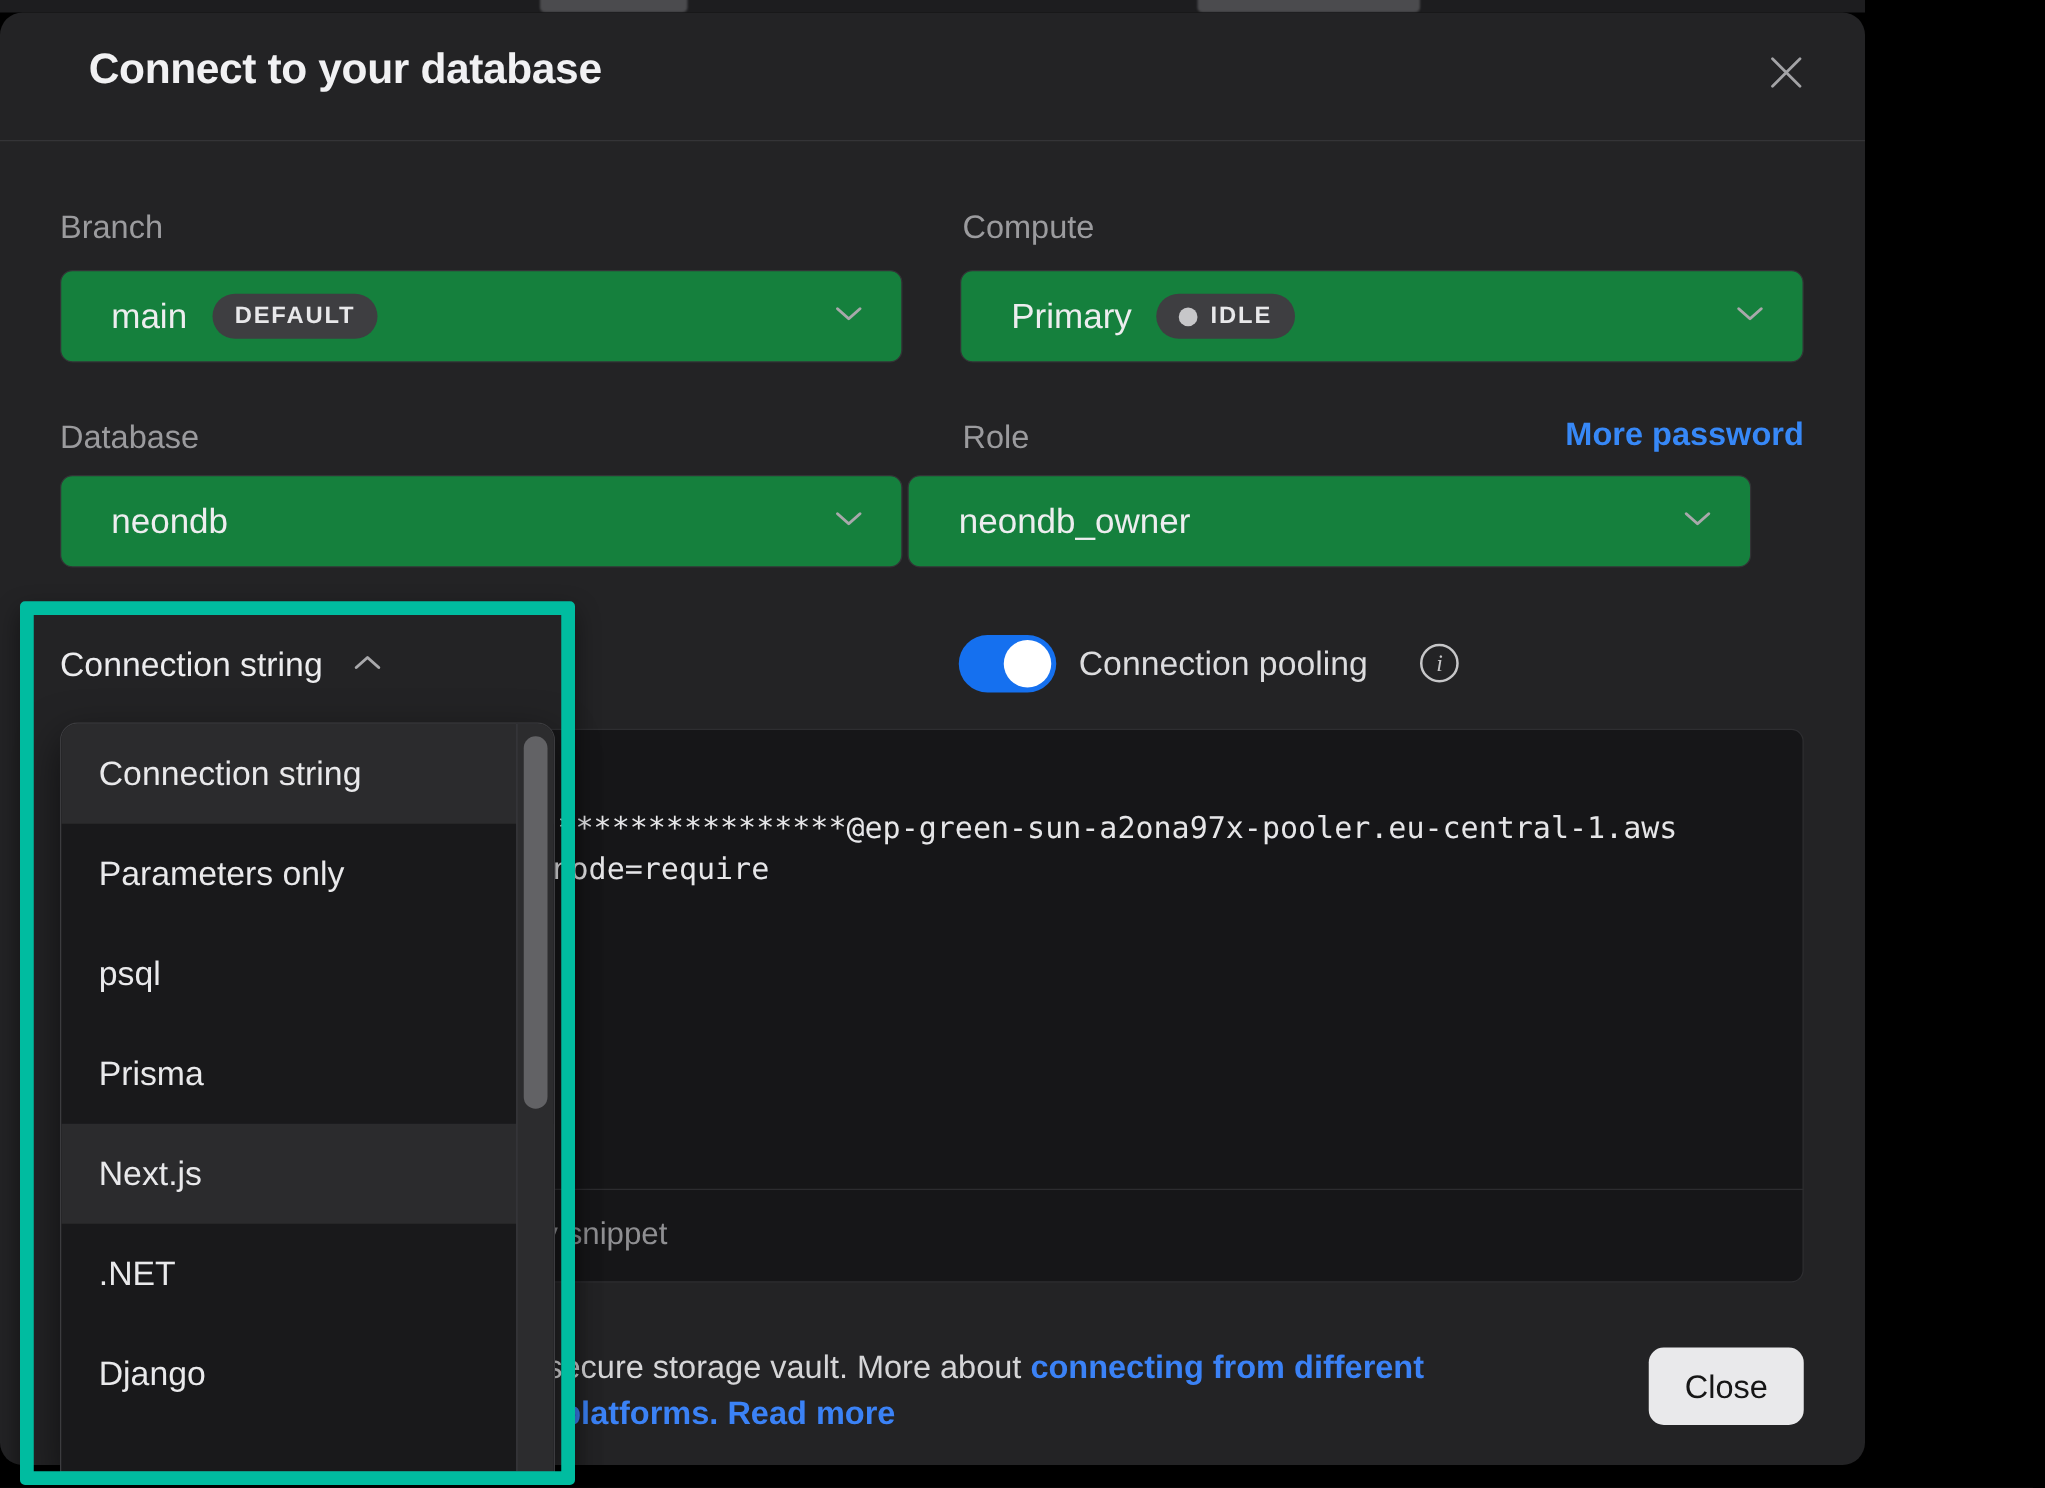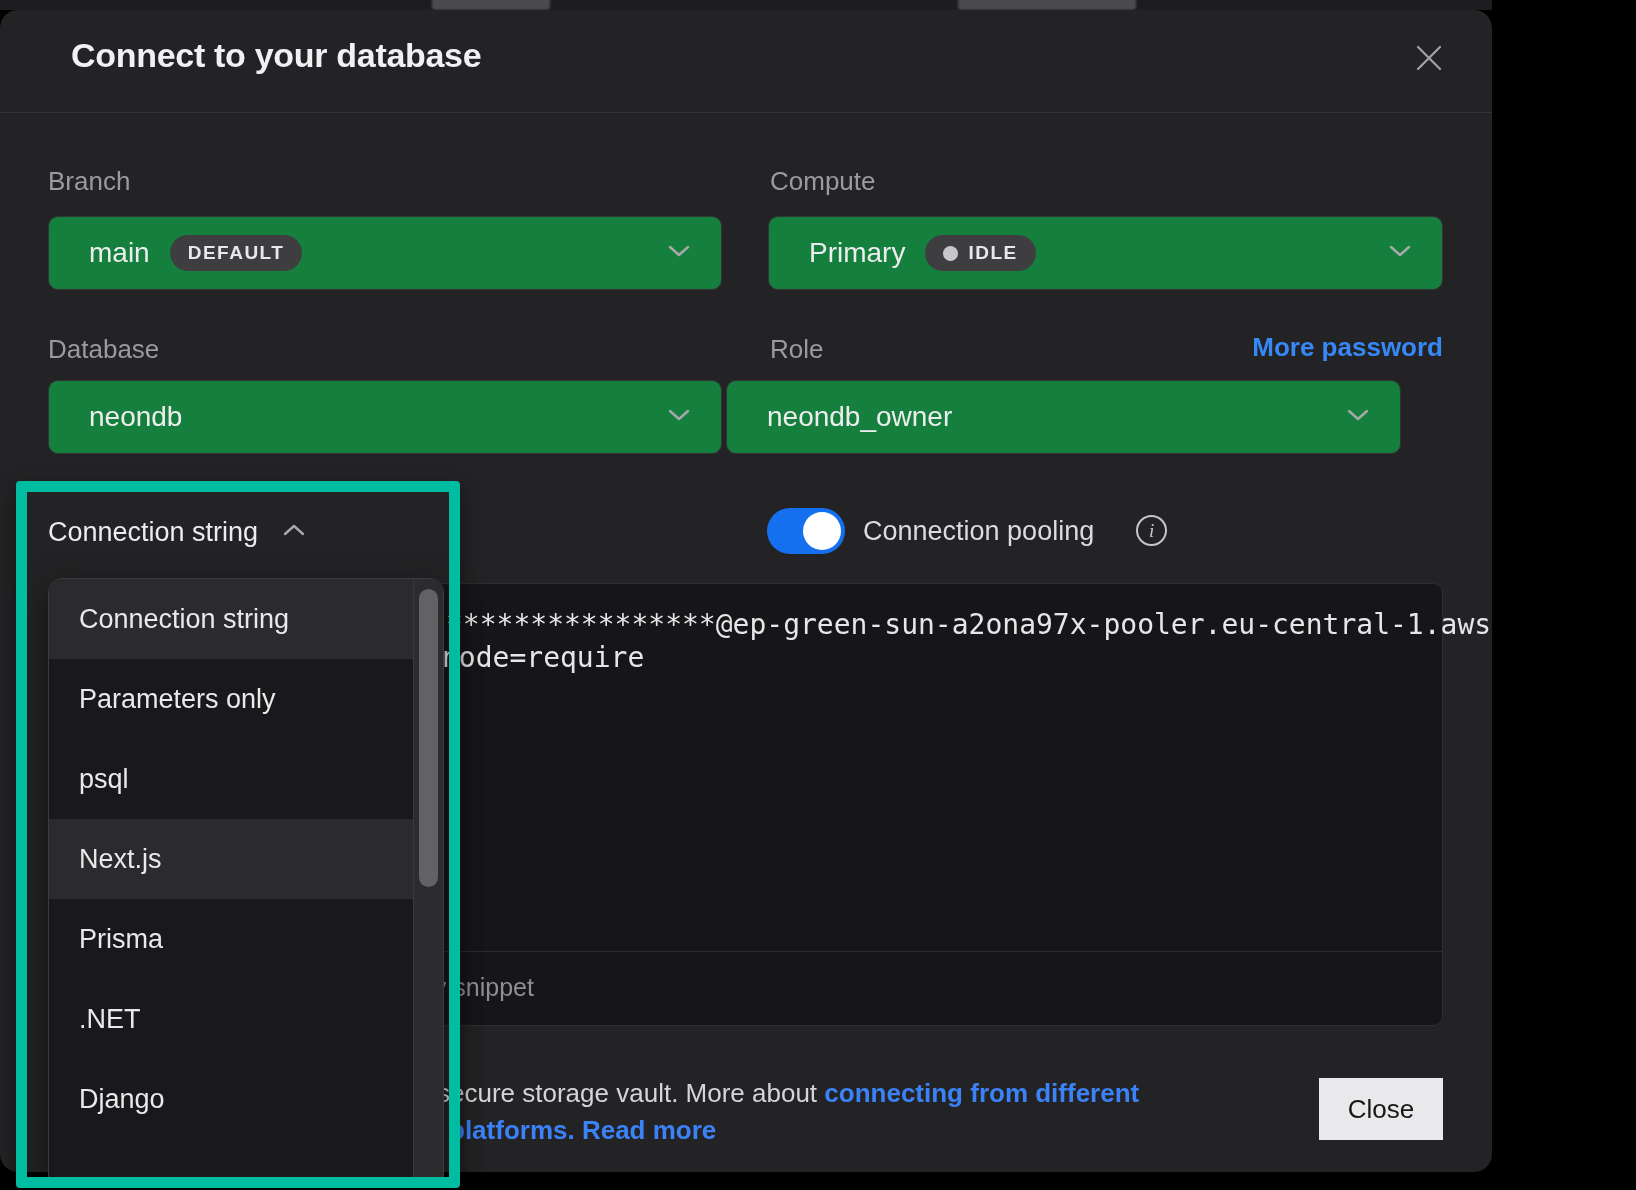--- a/index.html
+++ b/index.html
@@ -46,35 +46,35 @@
   .toggle .knob{ position:absolute; top:4px; right:4px; width:38px; height:38px; border-radius:50%; background:#fff; }
   .pooling-label{ position:absolute; left:863px; top:516px; font-size:27px; color:#dcdcde; }
   .info-icon{ position:absolute; left:1134px; top:513px; width:35px; height:35px; cursor:pointer; }
 
   
   .code-block{
     position:absolute; left:48px; top:583px; width:1395px; height:443px;
     background:#161618; border:1px solid #2e2e31; border-radius:10px;
   }
   .code-divider{ position:absolute; left:48px; top:951px; width:1395px; height:1px; background:#2c2c2f; }
-  .code-line{ position:absolute; font-family:"DejaVu Sans Mono", monospace; font-size:28px; color:#e6e6e8; white-space:pre; }
+  .code-line{ position:absolute; font-family:"DejaVu Sans Mono", monospace; font-size:24px; color:#e6e6e8; white-space:pre;margin-top:40px; }
   .code-line.l1{ left:446px; top:608px; }
   .code-line.l2{ left:442px; top:641px; }
   .copy-snippet{ position:absolute; left:388px; top:973px; font-size:25px; color:#8f8f92; cursor:pointer; }
 
   
   .footer-text{ position:absolute; font-size:26px; white-space:pre; }
   .footer-text .gray{ color:#d5d5d7; }
   .footer-text .blue{ color:#3b82f6; font-weight:700; }
   .ft-l1{ left:437px; top:1078px; }
   .ft-l2{ left:449px; top:1115px; }
   .close-button{
     position:absolute; left:1319px; top:1078px; width:124px; height:62px;
     background:#e9e9eb; color:#161616; font-size:26px; font-weight:500;
-    border:none; border-radius:0; display:flex; align-items:center; justify-content:center; cursor:pointer;
+    border:none; border-radius:12px; display:flex; align-items:center; justify-content:center; cursor:pointer;
     font-family:"Liberation Sans", sans-serif;
   }
 
   
   .cs-header{ position:absolute; left:48px; top:512px; height:40px; display:flex; align-items:center; cursor:pointer; }
   .cs-header .lbl{ font-size:27px; color:#ececee; }
   .cs-header .chev-up{ margin-left:24px; }
 
   
   .menu{
@@ -196,22 +196,22 @@
       <svg width="24" height="14" viewBox="0 0 24 14">
           <path d="M3 11 L12 3 L21 11" stroke="#a8a8ab" stroke-width="2.4" fill="none" stroke-linecap="round" stroke-linejoin="round"></path>
         </svg>
     </span>
   </div>
 
   <div class="menu">
     <div class="mi light">Connection string</div>
     <div class="mi">Parameters only</div>
     <div class="mi">psql</div>
+    <div class="mi">Prisma</div>
     <div class="mi light">Next.js</div>
-    <div class="mi">Prisma</div>
     <div class="mi">.NET</div>
     <div class="mi">Django</div>
     <div class="scroll-track">
       <div class="scroll-thumb"></div>
     </div>
   </div>
 
   <div class="annotation"></div>
 
 </div>

